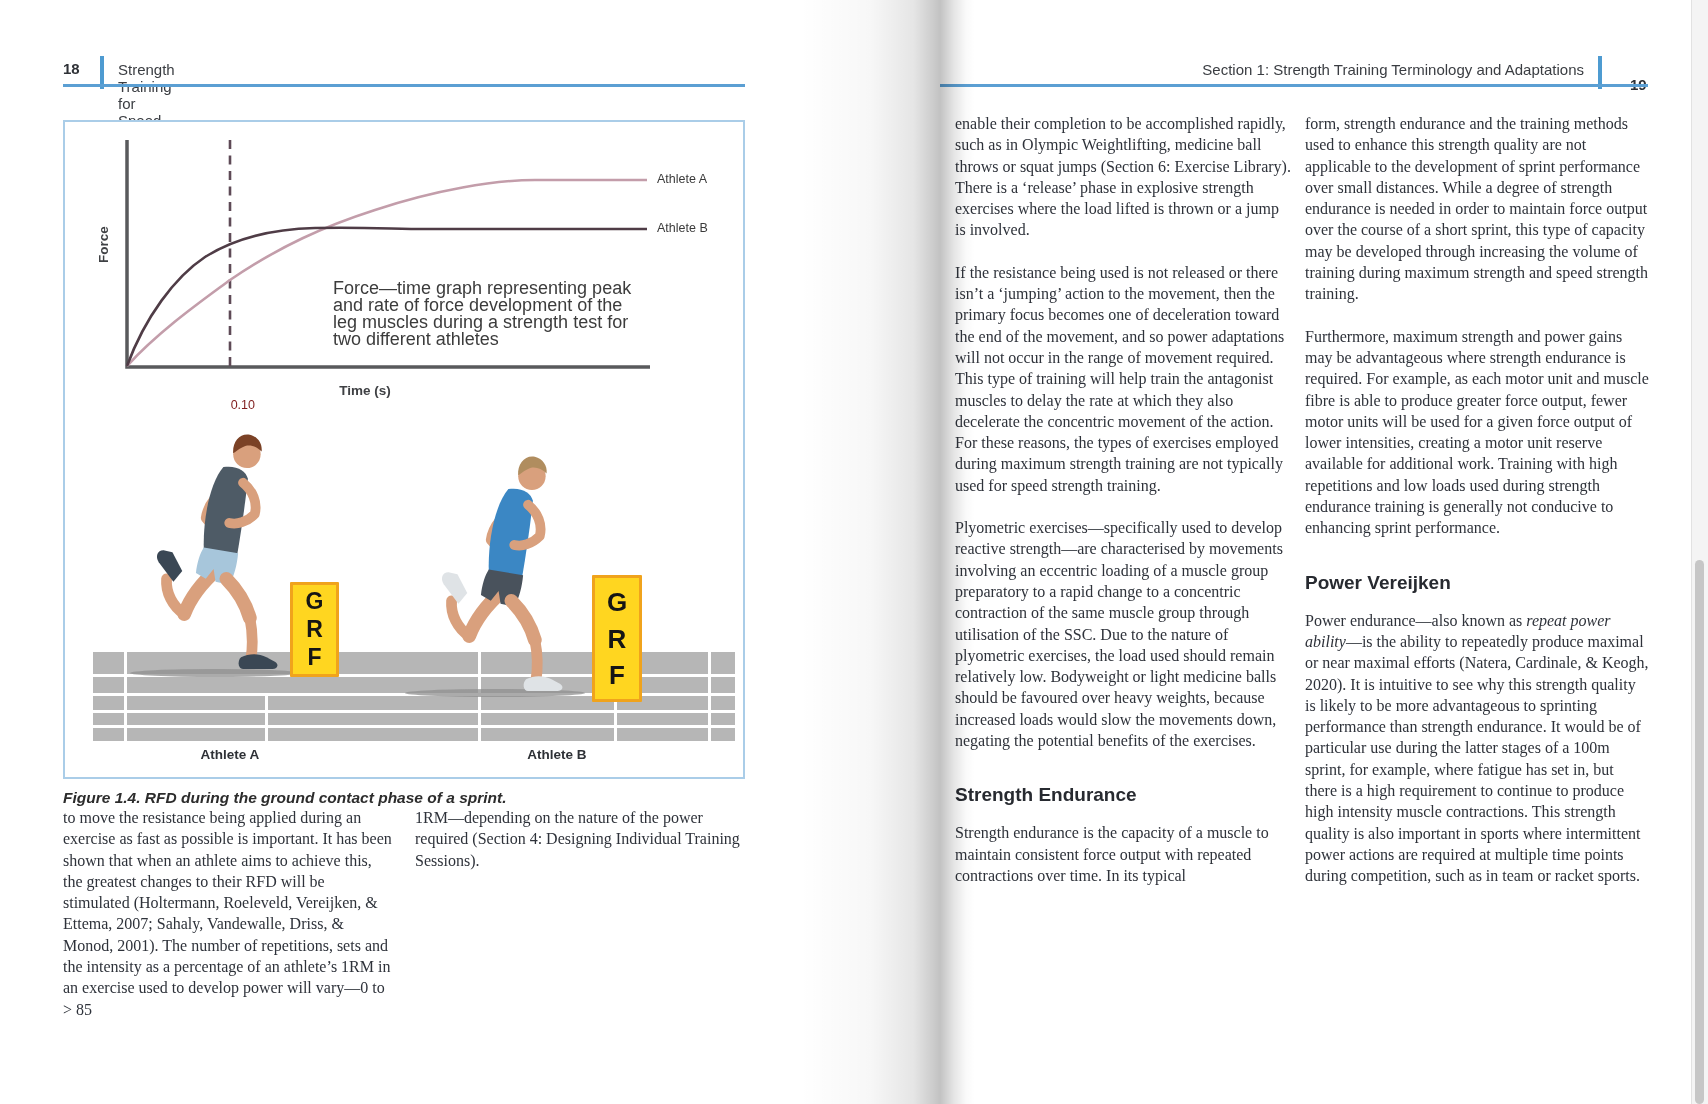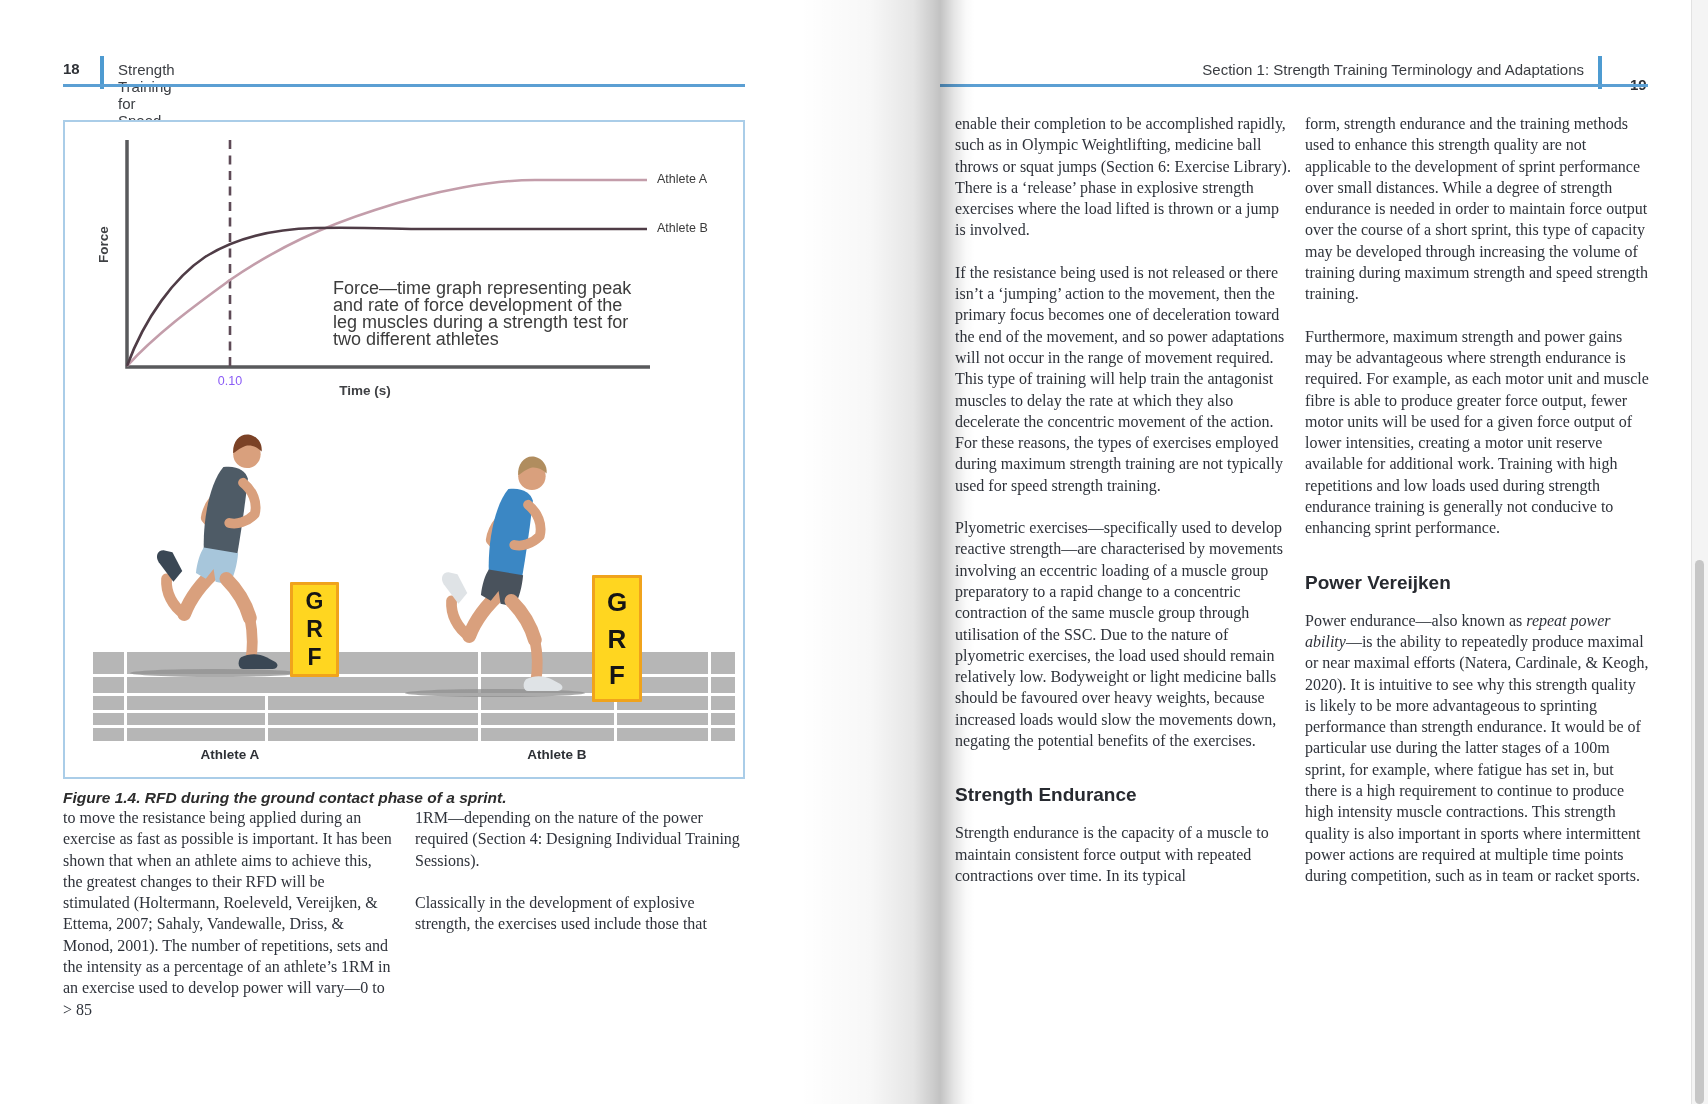--- a/index.html
+++ b/index.html
@@ -16,21 +16,21 @@
   .head-bar{width:4px;height:33px;background:#4e9bd1;}
   .head-rule{height:2.5px;background:#5b9fd3;}
 
   
   .figure-box{
     left:63px;top:120px;width:682px;height:659px;
     border:2px solid #aacde8;background:#ffffff;box-sizing:border-box;
   }
   .fig-svg{position:absolute;left:0;top:0;}
   .axis-label{font-size:13.5px;font-weight:700;color:#3f4144;}
-  .tick-label{font-size:12.5px;color:#8b5cf6;text-align:center;}
+  .tick-label{font-size:12.5px;color:#7f1d1d;text-align:right;margin-top:24px;}
   .curve-label{font-size:12.5px;color:#3a3a3a;white-space:nowrap;}
   .graph-note{font-size:18px;line-height:17px;color:#3c3c3c;}
   .illus-note{font-size:12.5px;line-height:17.5px;color:#3c3c3c;text-align:center;}
   .force-label{transform:rotate(-90deg);transform-origin:center;}
   .grf{
     position:absolute;background:#ffd620;border:3px solid #f0a31c;box-sizing:border-box;
     display:flex;flex-direction:column;align-items:center;justify-content:space-evenly;
     font-weight:700;color:#151515;border-radius:1px;
   }
   .grf-a{font-size:23px;}
@@ -153,21 +153,20 @@
       <div class="abs athlete-label" style="left:422px;top:625px;width:140px;">Athlete B</div>
     </div>
 
     <div class="abs fig-caption" style="left:63px;top:789px;width:682px;">Figure 1.4. RFD during the ground contact phase of a sprint.</div>
 
     <div class="col" style="left:63px;top:807px;width:332px;">
         <p><span>to move the resistance being applied during an exercise as fast as possible is important. It has been shown that when an athlete aims to achieve this, the greatest changes to their RFD will be stimulated (Holtermann, Roeleveld, Vereijken, &amp; Ettema, 2007; Sahaly, Vandewalle, Driss, &amp; Monod, 2001). The number of repetitions, sets and the intensity as a percentage of an athlete’s 1RM in an exercise used to develop power will vary—0 to &gt; 85</span></p>
       </div>
     <div class="col" style="left:415px;top:807px;width:332px;">
         <p><span>1RM—depending on the nature of the power required (Section 4: Designing Individual Training Sessions).</span></p>
-        <p><span>Classically in the development of explosive strength, the exercises used include those that</span></p>
       </div>
   </div>
 
   <div>
     <div class="abs" style="left:0;top:0;">
       <div class="abs runhead" style="left:1100px;top:61px;width:484px;text-align:right;">Section 1: Strength Training Terminology and Adaptations</div>
       <div class="abs head-bar" style="left:1598px;top:56px;"></div>
       <div class="abs pgnum" style="left:1616px;top:76px;width:30px;margin-left:14px;">19</div>
       <div class="abs head-rule" style="left:940px;top:84px;width:708px;"></div>
     </div>

